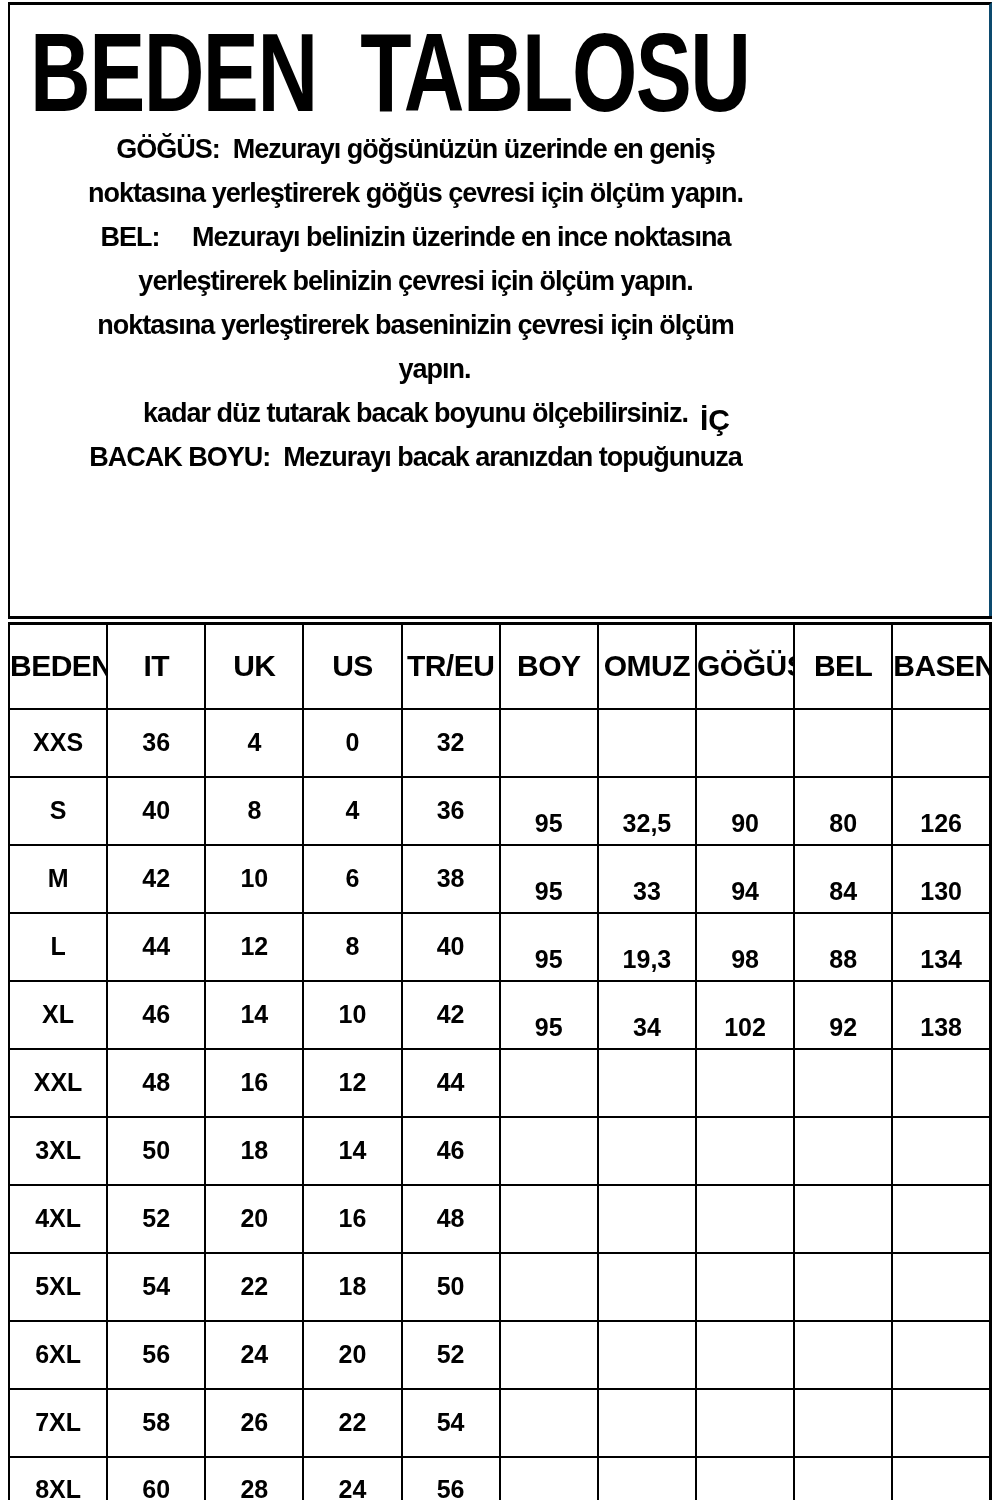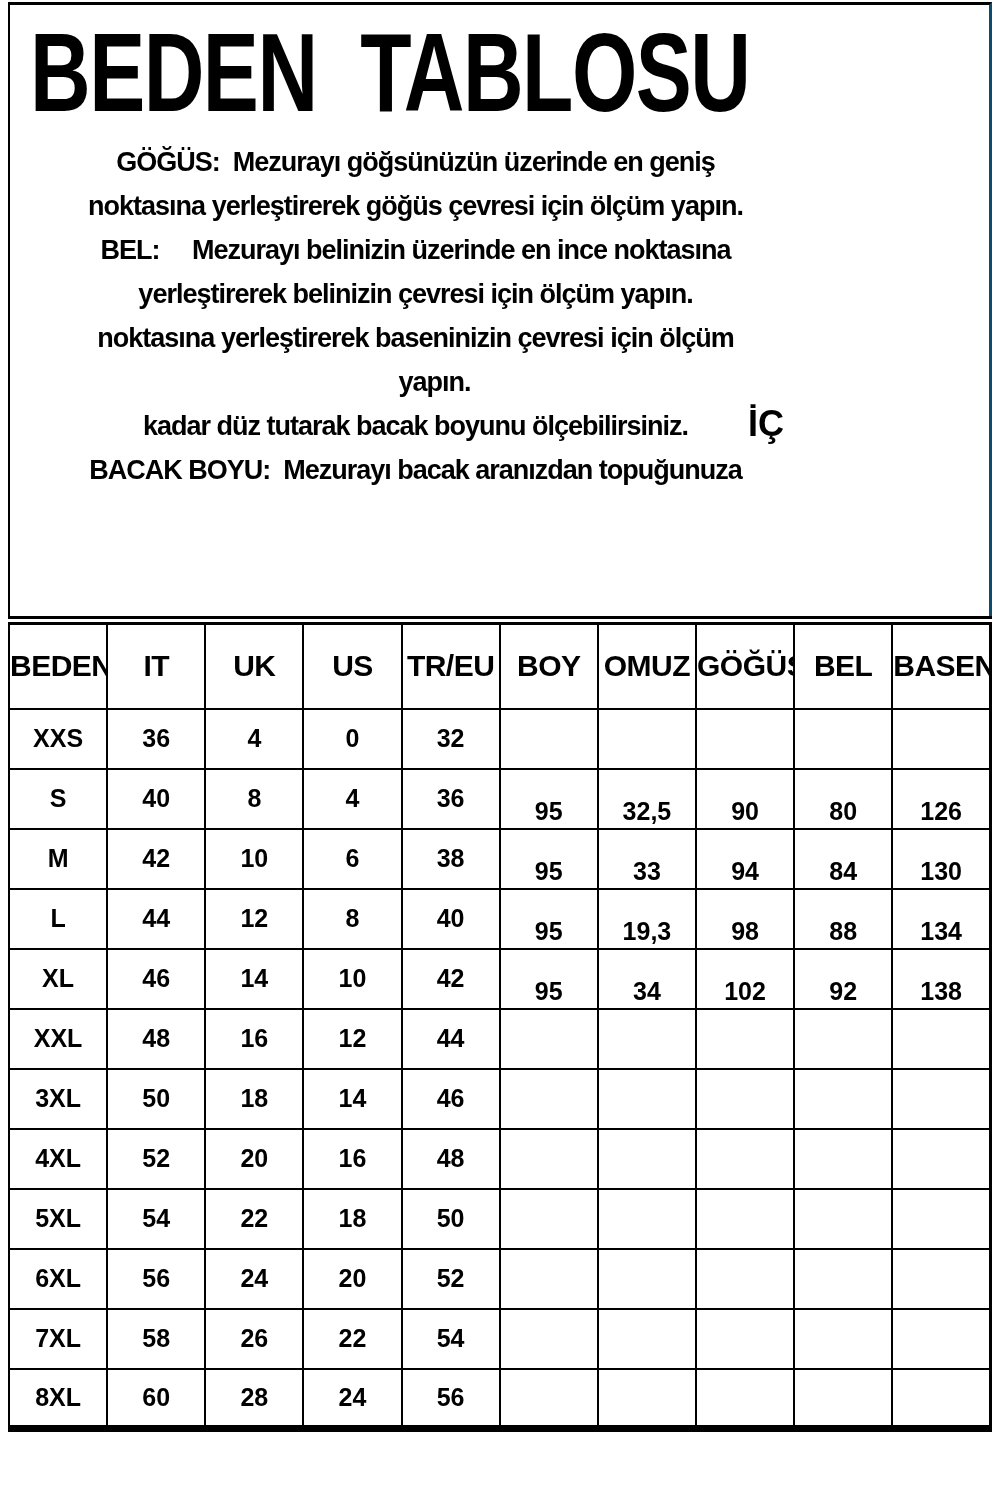--- a/index.html
+++ b/index.html
@@ -31,62 +31,62 @@
     margin: 14px 0 0 20px;
     font-size: 112px;
     line-height: 108px;
     font-weight: 700;
     letter-spacing: -2px;
     white-space: nowrap;
     transform: scaleX(0.75);
     transform-origin: left center;
   }
   .instructions {
-    margin-top: 13px;
+    margin-top: 0;
     padding-left: 12px;
     padding-right: 180px;
     font-size: 27px;
     font-weight: 700;
     letter-spacing: -1px;
   }
   .instructions .line {
     line-height: 44px;
     text-align: center;
     white-space: nowrap;
   }
   .instructions .line.left {
     text-align: center;
     padding-left: 38px;
   }
   .side-note {
     position: absolute;
-    left: 738px;
+    left: 690px;
     top: 398px;
-    font-size: 36px;
+    font-size: 30px;
     font-weight: 700;
   }
   table.size-table {
     border-collapse: collapse;
     table-layout: fixed;
     width: 100%;
     background: #fff;
     border-top: 9px double #000;
     border-bottom: 7px solid #000;
     border-left: 2px solid #000;
     border-right: 3px solid #000;
   }
   .size-table th, .size-table td {
     border: 2px solid #000;
     text-align: center;
     vertical-align: middle;
     padding: 0;
     overflow: hidden;
   }
   .size-table thead tr { height: 88px; }
-  .size-table tbody tr { height: 60px; padding-left: 8px; }
+  .size-table tbody tr { height: 68px; padding-left: 8px; }
   .size-table th {
     font-size: 30px;
     font-weight: 700;
     letter-spacing: -0.5px;
   }
   .size-table td {
     font-size: 25px;
     font-weight: 700;
   }
   .size-table td .val { display: inline-block; }

